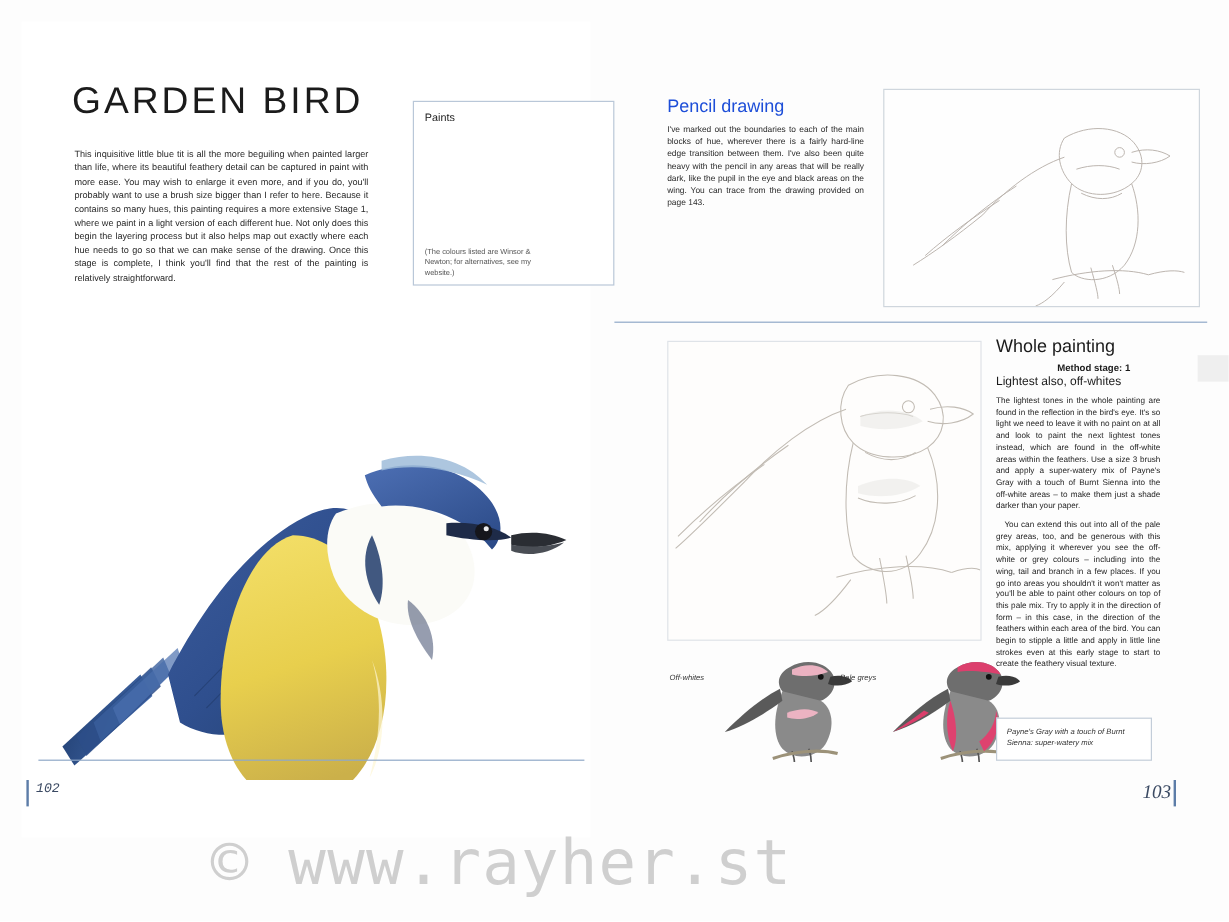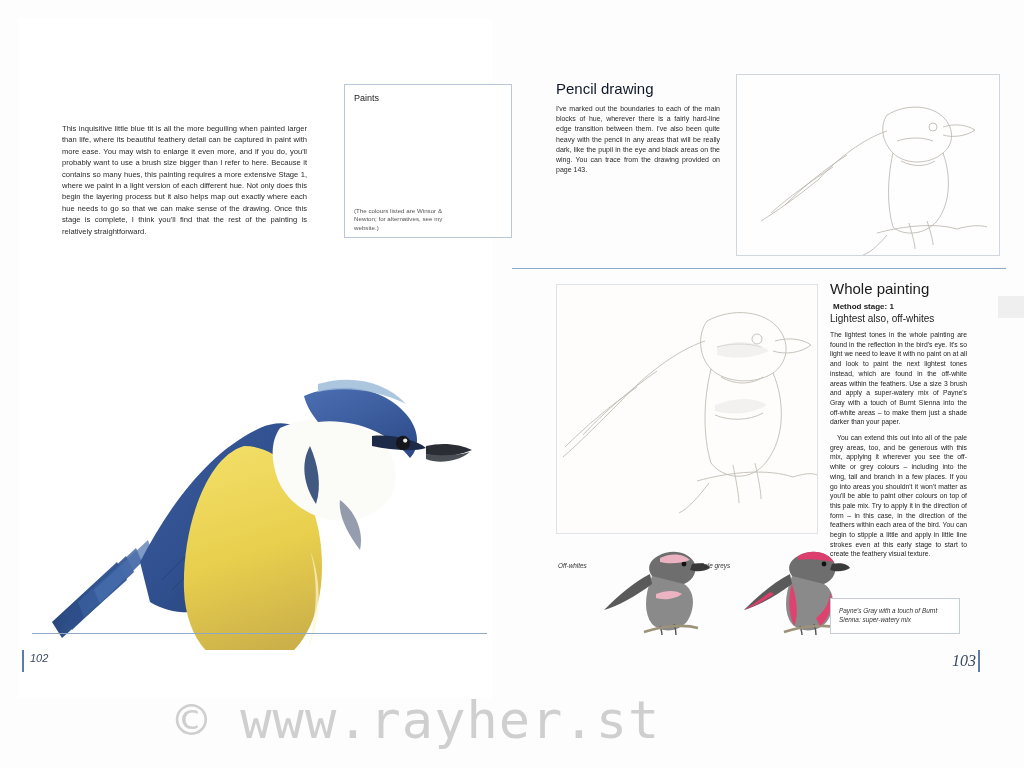--- a/index.html
+++ b/index.html
@@ -90,21 +90,21 @@
     width: 466px; height: 400px;
     overflow: hidden;
   }
 
   
   .pencil-head {
     position: absolute;
     left: 556px; top: 80px;
     font-size: 15px;
     font-weight: 400;
-    color: #0f172a;
+    color: #1d4ed8;
   }
   .pencil-body {
     position: absolute;
     left: 556px; top: 104px;
     width: 164px;
     font-size: 7px;
     line-height: 10.2px;
     color: #2a2a2a;
     text-align: justify;
   }
@@ -125,21 +125,21 @@
   }
 
   .whole-head {
     position: absolute;
     left: 830px; top: 280px;
     font-size: 15px;
     color: #1b1b1b;
   }
   .method-stage {
     position: absolute;
-    left: 810px; top: 302px;
+    left: 858px; top: 302px;
     font-size: 8px;
     font-weight: bold;
     color: #1b1b1b;
     padding-left: 23px;
   }
   .method-sub {
     position: absolute;
     left: 830px; top: 313px;
     font-size: 10px;
     color: #1b1b1b;
@@ -236,20 +236,21 @@
     user-select: none;
   }
 </style>
 </head>
 <body>
 
 <div class="spread">
 
   <div class="page-left">
 
+    <h1 class="title" style="left:42px;top:48px;margin:0;">GARDEN BIRD</h1>
 
     <div class="intro">This inquisitive little blue tit is all the more beguiling when painted larger than life, where its beautiful feathery detail can be captured in paint with more ease. You may wish to enlarge it even more, and if you do, you'll probably want to use a brush size bigger than I refer to here. Because it contains so many hues, this painting requires a more extensive Stage 1, where we paint in a light version of each different hue. Not only does this begin the layering process but it also helps map out exactly where each hue needs to go so that we can make sense of the drawing. Once this stage is complete, I think you'll find that the rest of the painting is relatively straightforward.</div>
 
     <div class="paints-box">
       <div class="paints-title">Paints</div>
       <div class="paints-note">(The colours listed are Winsor &amp; Newton; for alternatives, see my website.)</div>
     </div>
 
     <div class="bird-area">
       <svg width="466" height="400" viewBox="0 0 466 400" xmlns="http://www.w3.org/2000/svg">
@@ -337,21 +338,21 @@
                  C192,548 206,520 216,498 Z" fill="#9c8f70"></path>
         <path d="M300,466 C320,458 336,456 346,460 C336,468 318,474 304,474 Z" fill="#a69a7c"></path>
         <ellipse cx="214" cy="500" rx="13" ry="7" fill="#8e9a62" opacity="0.8"></ellipse>
         <ellipse cx="184" cy="540" rx="11" ry="6" fill="#7d8a55" opacity="0.75"></ellipse>
       </svg>
     </div>
 
     <div style="position:absolute;left:14px;top:615px;width:455px;height:1px;background:#8fa8c7;"></div>
 
     <div style="position:absolute;left:4px;top:632px;width:2px;height:22px;background:#5d7da8;"></div>
-    <div style="position:absolute;left:12px;top:634px;font-size:11px;font-style:italic;color:#3b4a63;font-family:Liberation Sans, sans-serif;">102</div>
+    <div style="position:absolute;left:12px;top:634px;font-size:11px;font-style:italic;color:#3b4a63;font-family:Liberation Mono, monospace;">102</div>
   </div>
 
   <div>
 
     <h2 class="pencil-head" style="margin:0;font-weight:400;">Pencil drawing</h2>
     <div class="pencil-body">I've marked out the boundaries to each of the main blocks of hue, wherever there is a fairly hard-line edge transition between them. I've also been quite heavy with the pencil in any areas that will be really dark, like the pupil in the eye and black areas on the wing. You can trace from the drawing provided on page 143.</div>
 
     <div class="pencil-frame">
       <svg width="262" height="180" viewBox="0 0 262 180" xmlns="http://www.w3.org/2000/svg">
         <g fill="none" stroke="#b9b2ab" stroke-width="0.8">

